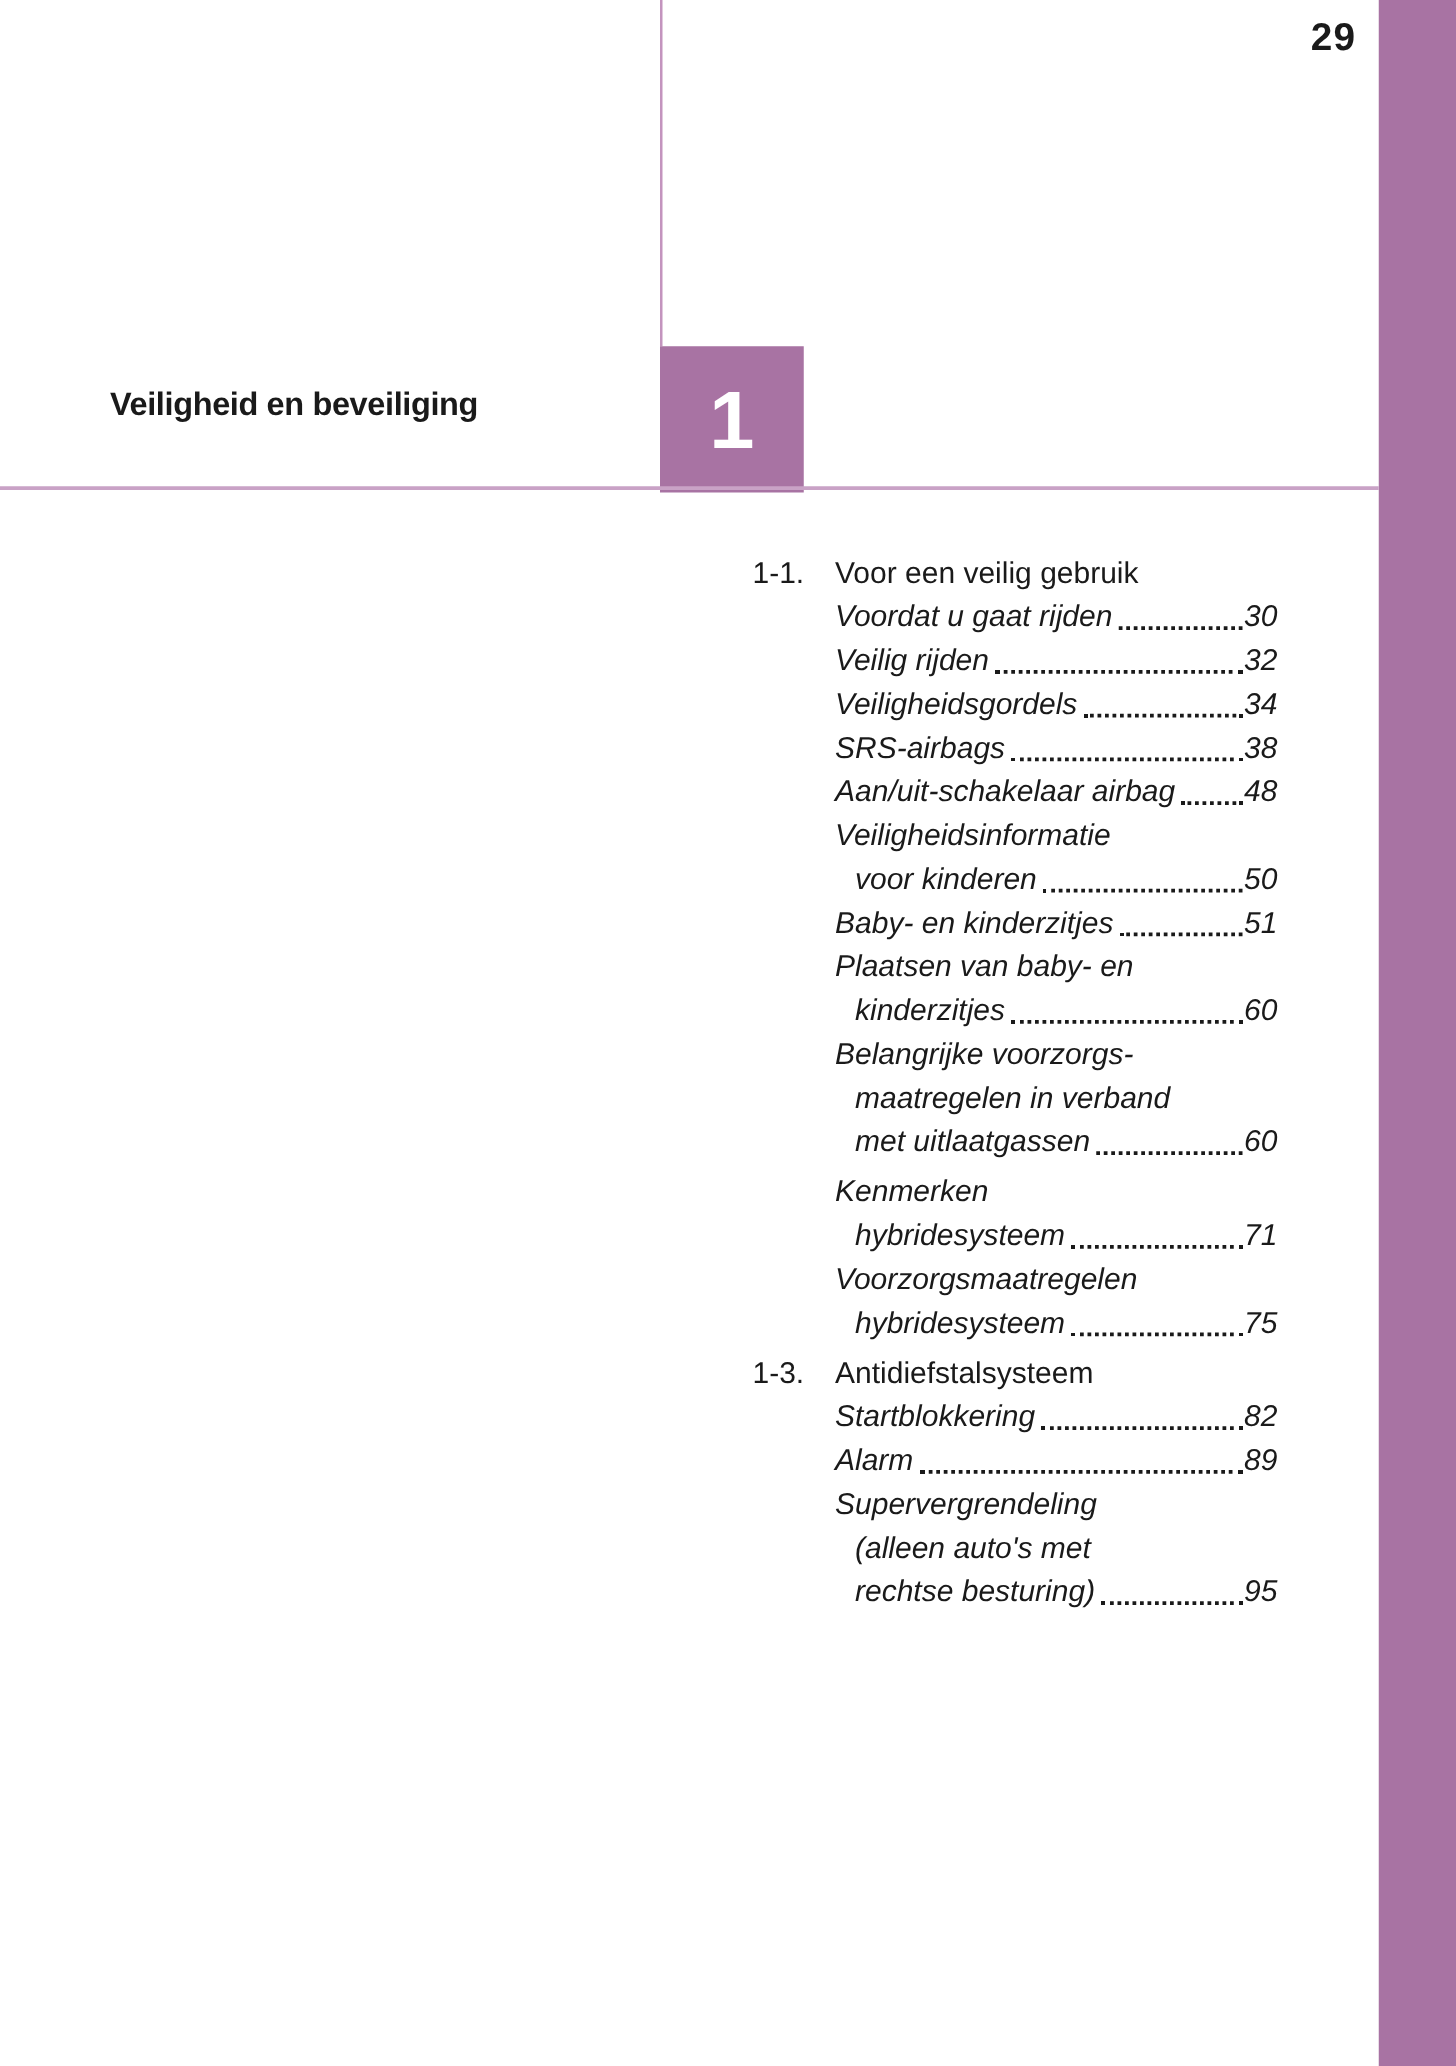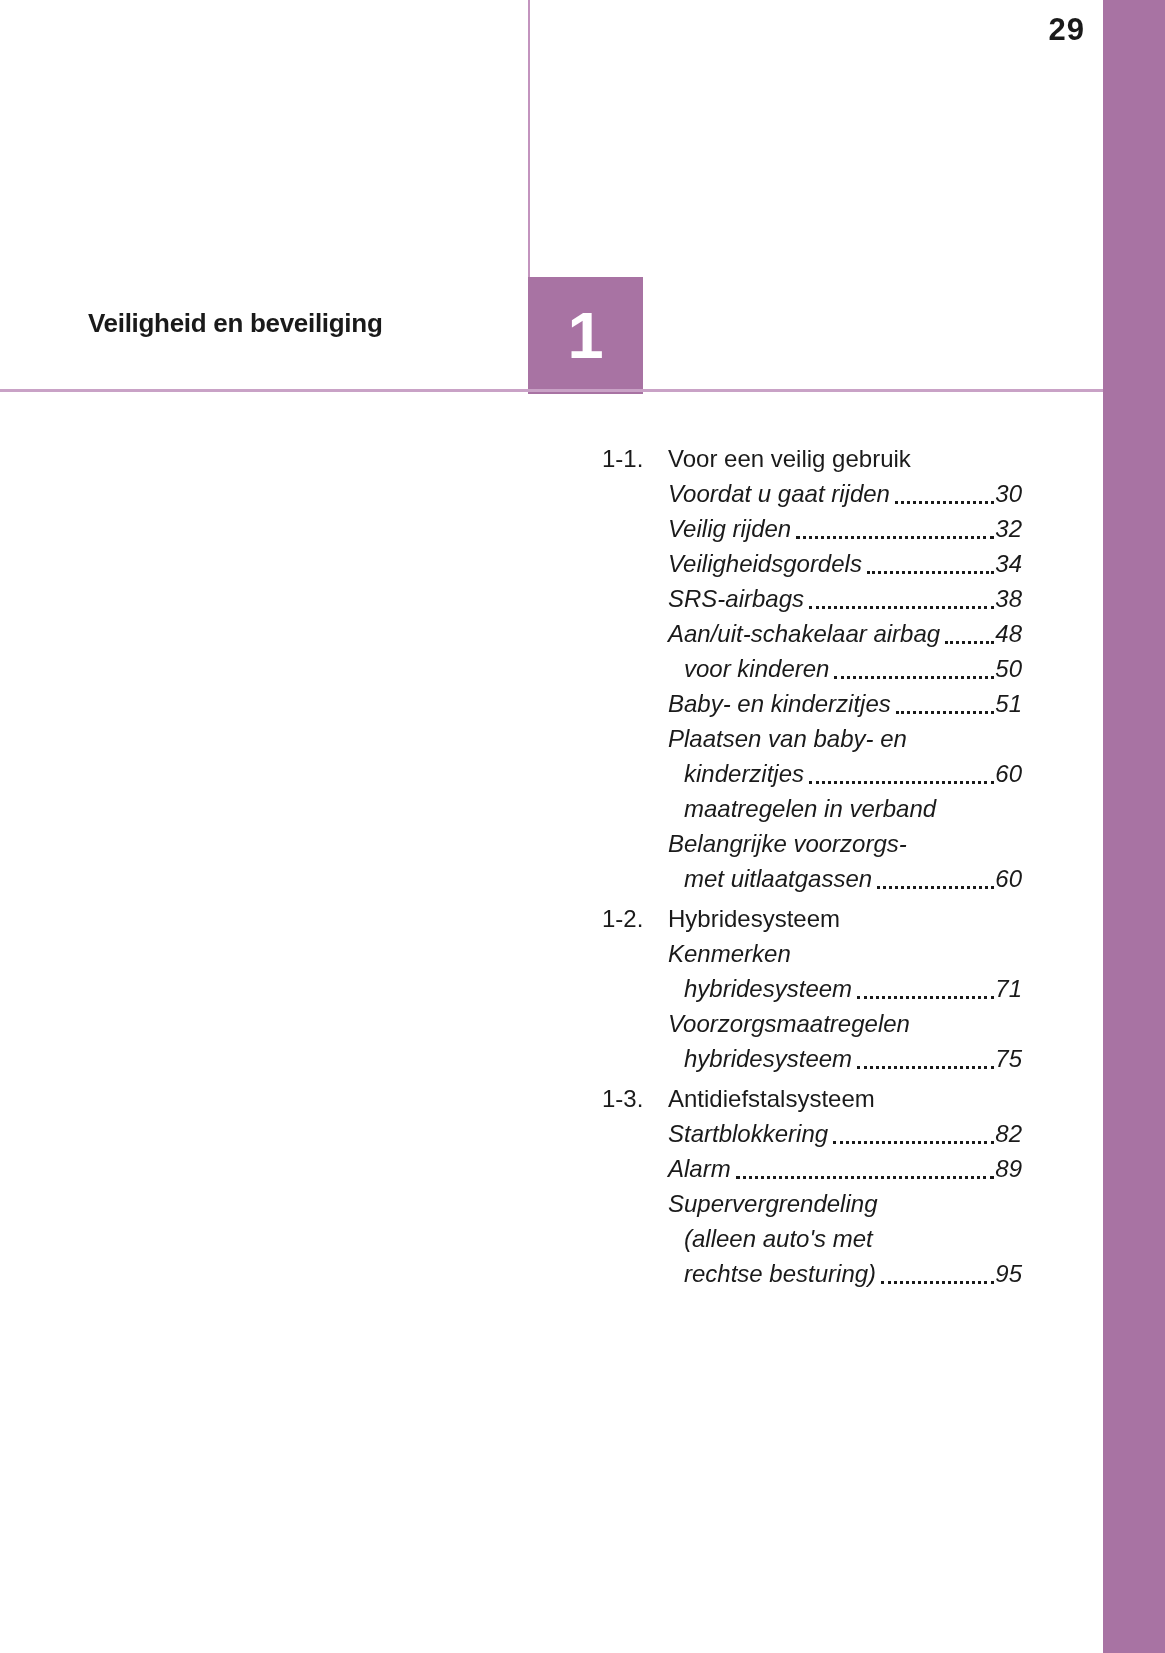--- a/index.html
+++ b/index.html
@@ -106,55 +106,54 @@
         <div class="toc-row toc-line">
           <span class="lbl">SRS-airbags</span>
           <span class="leader"></span>
           <span class="pg">38</span>
         </div>
         <div class="toc-row toc-line">
           <span class="lbl">Aan/uit-schakelaar airbag</span>
           <span class="leader"></span>
           <span class="pg">48</span>
         </div>
+        <div class="toc-row toc-line">
+          <span class="lbl">Veiligheidsinformatie</span>
+        </div>
         <div class="toc-row toc-line wrap">
           <span class="lbl">voor kinderen</span>
           <span class="leader"></span>
           <span class="pg">50</span>
         </div>
         <div class="toc-row toc-line">
           <span class="lbl">Baby- en kinderzitjes</span>
           <span class="leader"></span>
           <span class="pg">51</span>
         </div>
         <div class="toc-row toc-line">
           <span class="lbl">Plaatsen van baby- en</span>
         </div>
         <div class="toc-row toc-line wrap">
           <span class="lbl">kinderzitjes</span>
           <span class="leader"></span>
           <span class="pg">60</span>
         </div>
+        <div class="toc-row toc-line">
+          <span class="lbl">Belangrijke voorzorgs-</span>
+        </div>
         <div class="toc-row toc-line wrap">
           <span class="lbl">maatregelen in verband</span>
-        </div>
-        <div class="toc-row toc-line">
-          <span class="lbl">Belangrijke voorzorgs-</span>
         </div>
         <div class="toc-row toc-line wrap">
           <span class="lbl">met uitlaatgassen</span>
           <span class="leader"></span>
           <span class="pg">60</span>
         </div>
       </div>
       <div class="toc-section">
-        <div class="toc-row toc-header">
-          <span class="toc-num">1-2.</span>
-          <span class="toc-title">Hybridesysteem</span>
-        </div>
         <div class="toc-row toc-line">
           <span class="lbl">Kenmerken</span>
         </div>
         <div class="toc-row toc-line wrap">
           <span class="lbl">hybridesysteem</span>
           <span class="leader"></span>
           <span class="pg">71</span>
         </div>
         <div class="toc-row toc-line">
           <span class="lbl">Voorzorgsmaatregelen</span>

